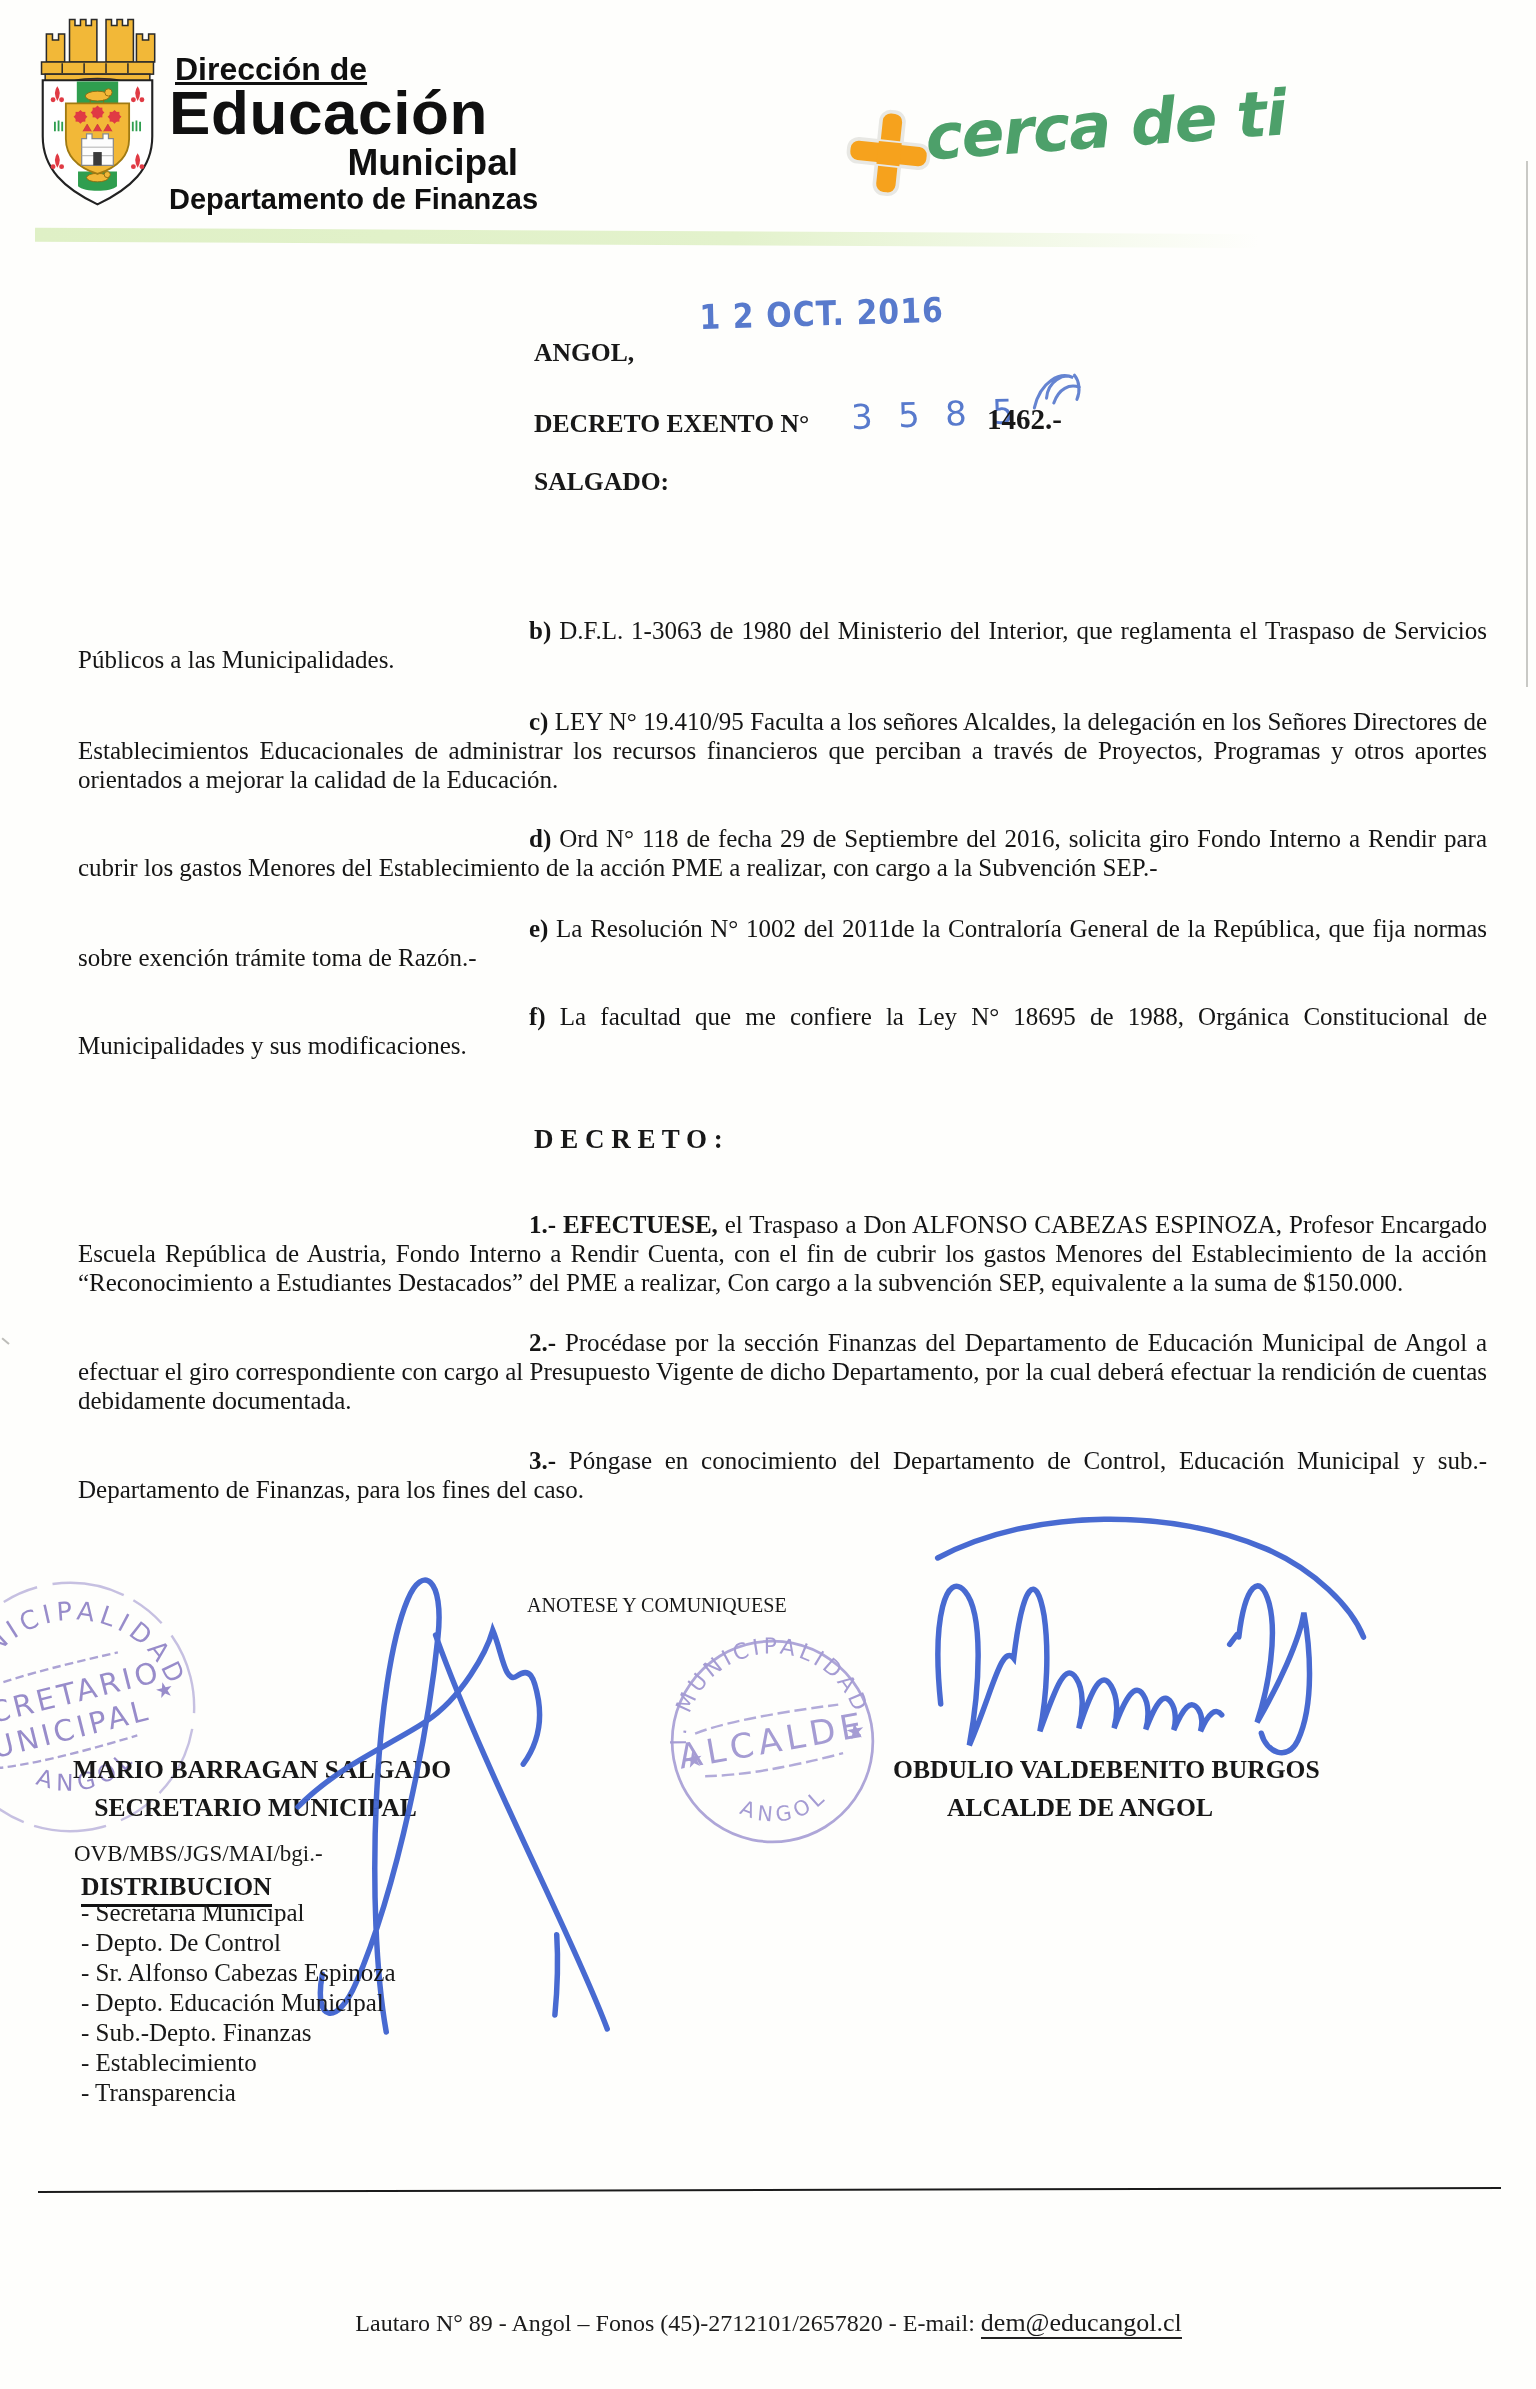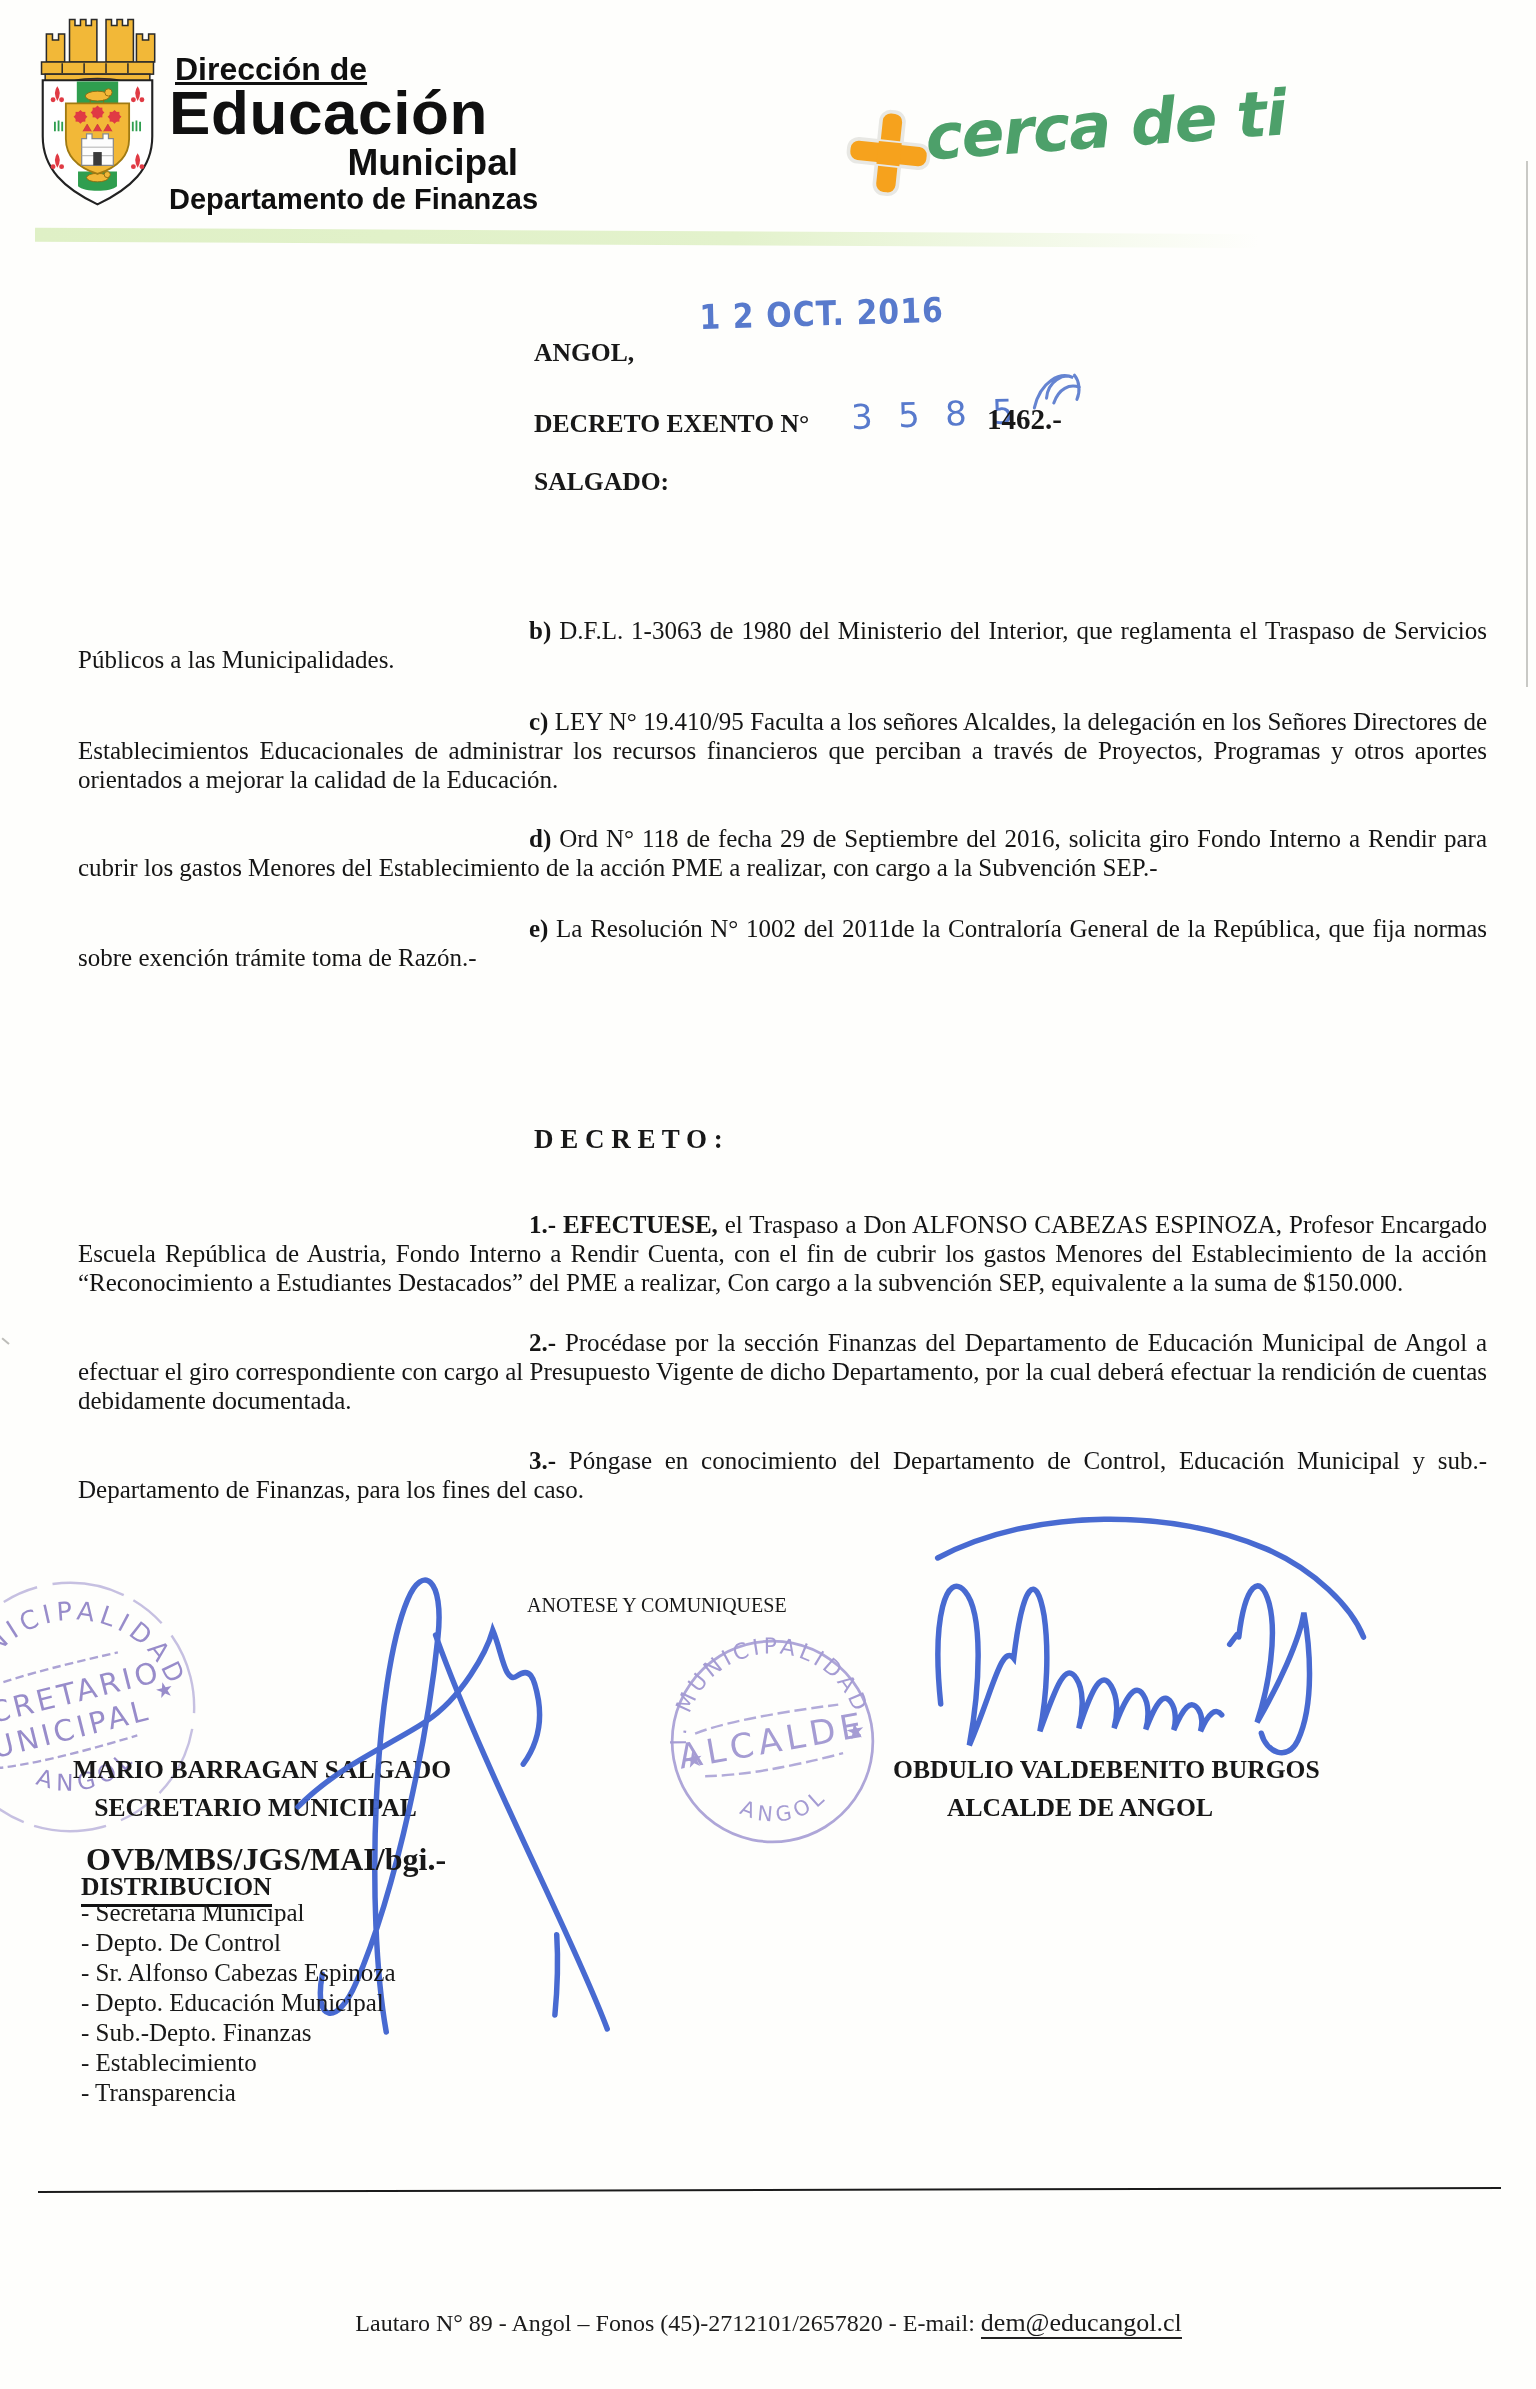--- a/index.html
+++ b/index.html
@@ -54,21 +54,21 @@
   .anotese{position:absolute;left:527px;top:1594px;font-weight:normal;font-size:20px;white-space:nowrap;}
   
   .sig-block{position:absolute;text-align:center;font-weight:bold;font-size:25.6px;line-height:38px;white-space:nowrap;}
   .sig-left{left:73px;top:1751px;width:365px;}
   .sig-right{left:893px;top:1751px;width:374px;}
   .stamp{position:absolute;opacity:.88;}
   .stamp-secretario{left:-70px;top:1567px;transform:rotate(-14deg);}
   .stamp-alcalde{left:660px;top:1629px;transform:rotate(-10deg);}
   .ink{position:absolute;}
   
-  .initials{position:absolute;left:86px;top:1841px;font-weight:bold;font-size:32px;white-space:nowrap;}
+  .initials{position:absolute;left:74px;top:1841px;font-weight:normal;font-size:23px;white-space:nowrap;}
   .dist-title{position:absolute;left:81px;top:1872px;font-weight:bold;font-size:25.6px;border-bottom:3px solid #111;padding-bottom:1.8px;white-space:nowrap;}
   .dist-list{position:absolute;left:81px;top:1898px;font-size:25px;line-height:30px;white-space:nowrap;}
   
   .footer-rule{position:absolute;left:38px;top:2189px;width:1463px;height:1.8px;background:#1b1b1b;transform:rotate(-.15deg);}
   .footer-l1{position:absolute;left:0;top:2276px;width:1537px;text-align:center;font-size:23px;letter-spacing:0.3px;color:#1c1c1c;}
   .footer-l2{position:absolute;left:0;top:2308px;width:1537px;text-align:center;font-size:24px;color:#1c1c1c;}
   .footer-l2 .email{font-size:26px;border-bottom:2.4px solid #222;padding-bottom:0;}
   
   .artifact-v{position:absolute;left:1526px;top:161px;width:1.8px;height:526px;background:#c9c9c5;}
   .artifact-dash{position:absolute;left:1.2px;top:1340px;width:8.5px;height:2.4px;background:#bdbdb9;transform:rotate(40deg);}
@@ -167,20 +167,21 @@
   <div class="num-typed">1462.-</div>
   <svg class="scribble" width="79" height="55" viewBox="0 0 130 90">
     <path d="M22 72 C32 28 64 12 86 22 C70 14 44 28 42 56 M54 64 C62 40 80 32 96 38 M88 18 C96 28 98 44 92 58" fill="none" stroke="#4a6fc9" stroke-width="5" stroke-linecap="round" opacity=".85"></path>
   </svg>
   <div class="meta vistos-label">SALGADO:</div>
 
   <div class="para pb"><span class="b">b)</span><span> D.F.L. 1-3063 de 1980 del Ministerio del Interior, que reglamenta el Traspaso de Servicios Públicos a las Municipalidades.</span></div>
   <div class="para pc"><span class="b">c)</span><span> LEY N° 19.410/95 Faculta a los señores Alcaldes, la delegación en los Señores Directores de Establecimientos Educacionales de administrar los recursos financieros que perciban a través de Proyectos, Programas y otros aportes orientados a mejorar la calidad de la Educación.</span></div>
   <div class="para pd"><span class="b">d)</span><span> Ord N° 118 de fecha 29 de Septiembre del 2016, solicita giro Fondo Interno a Rendir para cubrir los gastos Menores del Establecimiento de la acción PME a realizar, con cargo a la Subvención SEP.-</span></div>
   <div class="para pe"><span class="b">e)</span><span> La Resolución N° 1002 del 2011de la Contraloría General de la República, que fija normas sobre exención trámite toma de Razón.-</span></div>
+  <div class="para pf"><span class="b">f)</span><span> La facultad que me confiere la Ley N° 18695 de 1988, Orgánica Constitucional de Municipalidades y sus modificaciones.</span></div>
 
   <div class="decreto-head">D E C R E T O :</div>
   <div class="para p1"><span class="b">1.- EFECTUESE,</span><span> el Traspaso a Don ALFONSO CABEZAS ESPINOZA, Profesor Encargado Escuela República de Austria, Fondo Interno a Rendir Cuenta, con el fin de cubrir los gastos Menores del Establecimiento de la acción “Reconocimiento a Estudiantes Destacados” del PME a realizar, Con cargo a la subvención SEP, equivalente a la suma de $150.000.</span></div>
   <div class="para p2"><span class="b">2.-</span><span> Procédase por la sección Finanzas del Departamento de Educación Municipal de Angol a efectuar el giro correspondiente con cargo al Presupuesto Vigente de dicho Departamento, por la cual deberá efectuar la rendición de cuentas debidamente documentada.</span></div>
   <div class="para p3"><span class="b">3.-</span><span> Póngase en conocimiento del Departamento de Control, Educación Municipal y sub.- Departamento de Finanzas, para los fines del caso.</span></div>
 
   <div class="anotese">ANOTESE Y COMUNIQUESE</div>
 
   <svg class="stamp stamp-secretario" width="280" height="280" viewBox="0 0 460 460">
     <defs>

